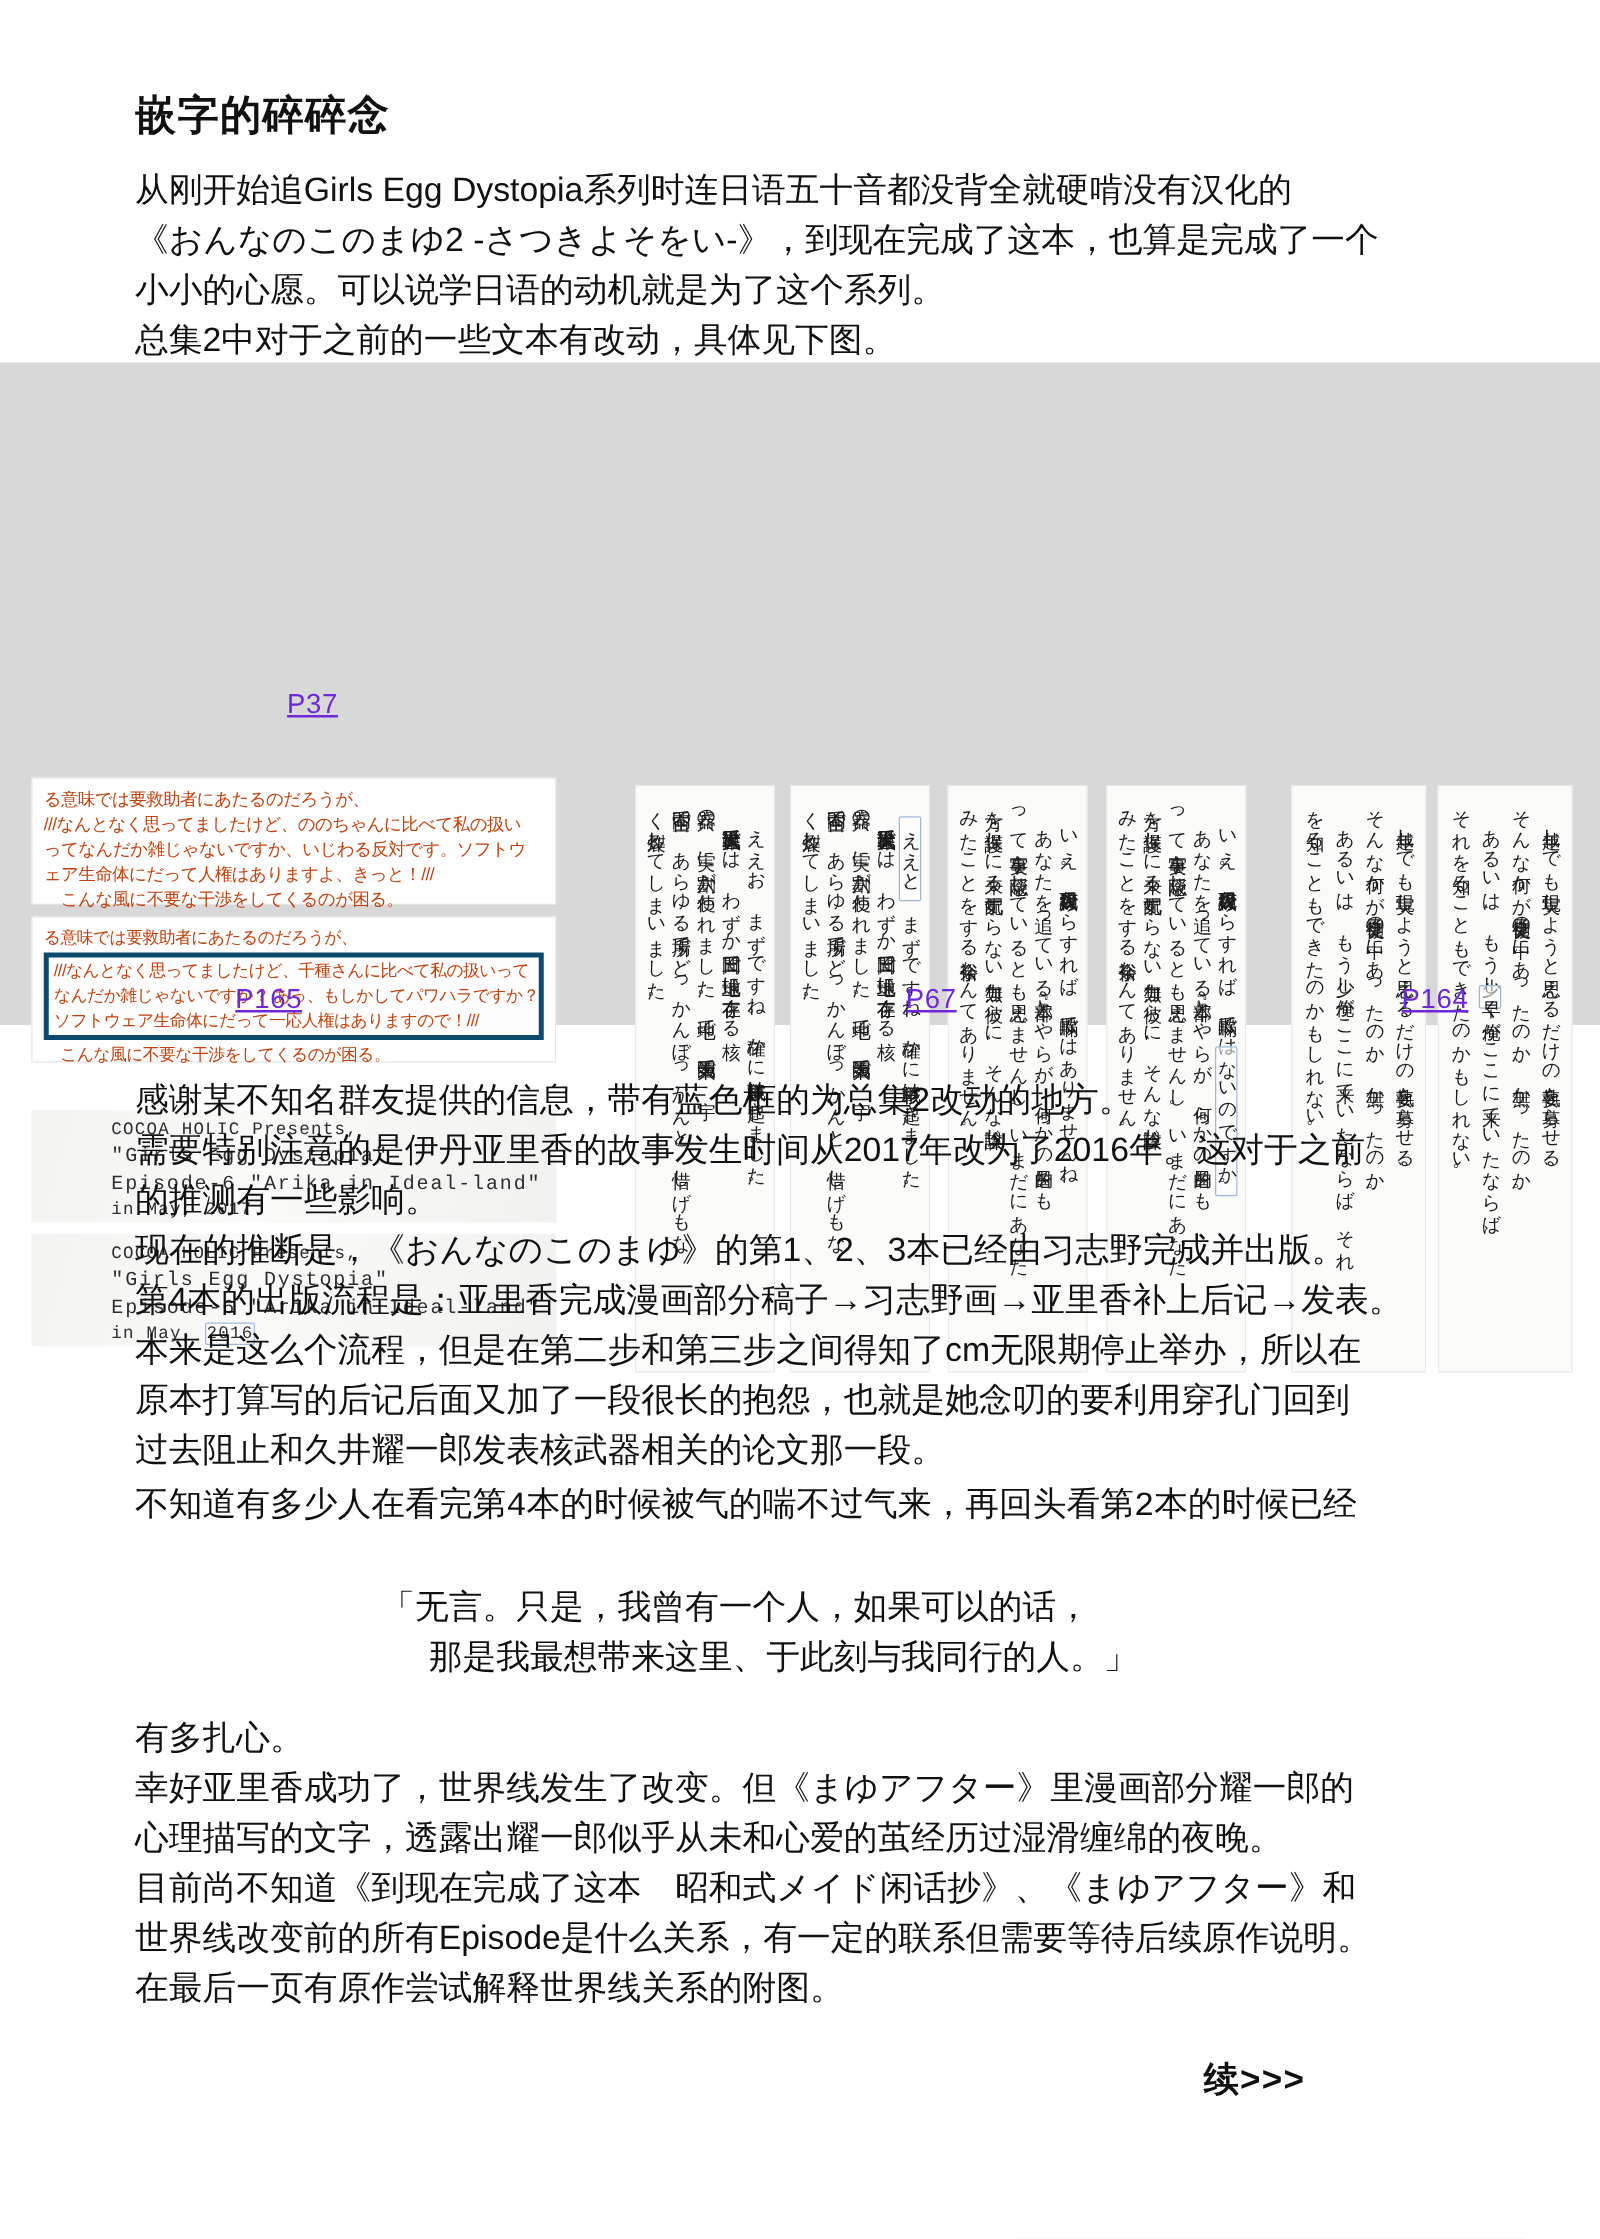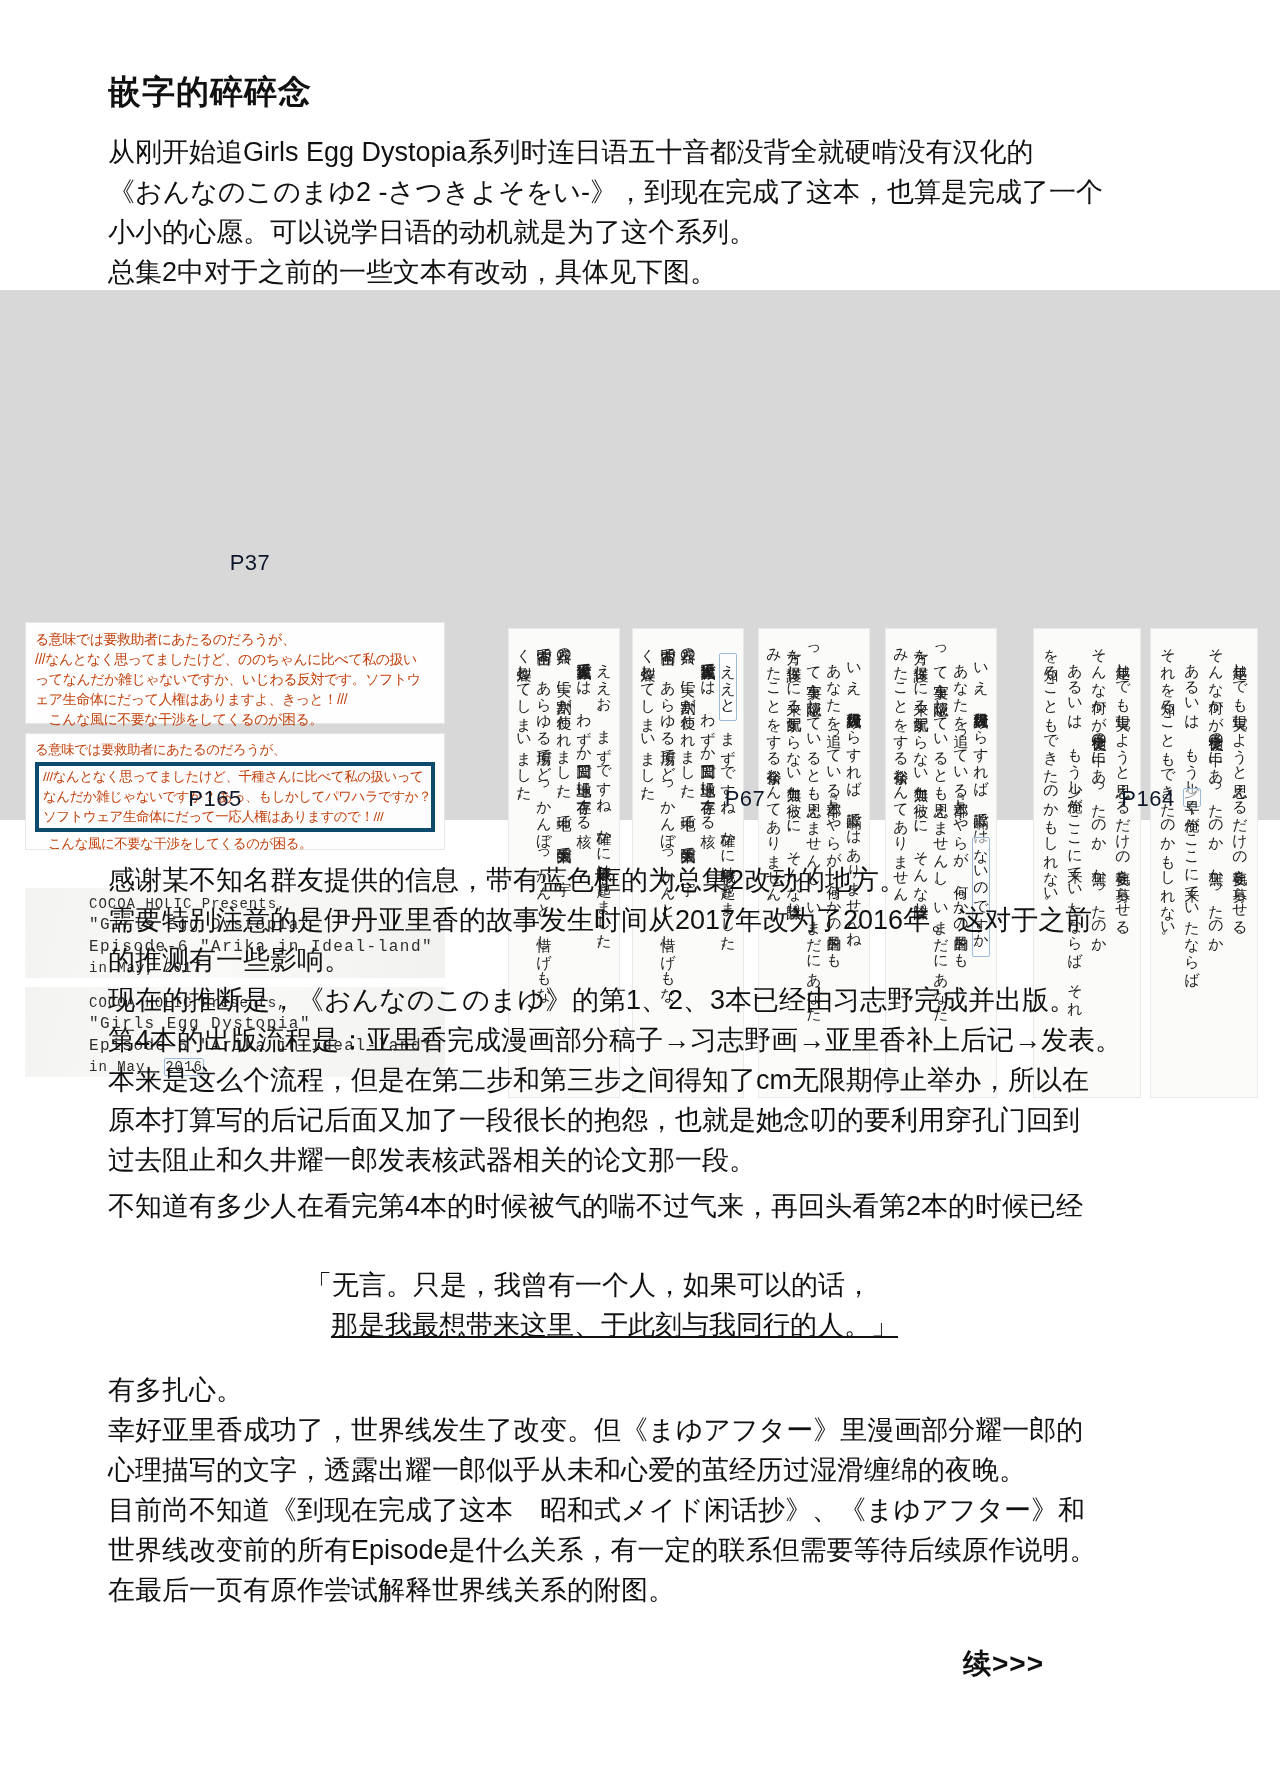--- a/index.html
+++ b/index.html
@@ -12,41 +12,41 @@
   .para .ln{white-space:nowrap;}
   .intro{top:132px;}
   .band{position:absolute;left:0;top:290px;width:1280px;height:530px;background:#d8d8d8;}
   
   .jbox{position:absolute;background:#fefefe;box-shadow:0 0 0 1px #e6e6e6 inset;
     font-size:14px;line-height:20px;letter-spacing:-0.5px;color:#c2410c;padding:7px 10px;}
   .jbox .ln{white-space:nowrap;}
   .jbox1{left:25px;top:332px;width:400px;height:88px;}
   .jbox2{left:25px;top:443px;width:400px;height:103px;font-size:13.5px;}
   .hl-block{border:4px solid #0c4a6e;background:#fdfdfe;padding:1px 4px;margin:2px 0;}
-  .page-label{position:absolute;font-size:22px;color:#0f172a;text-align:center;width:240px;letter-spacing:0.5px;}
+  .page-label{position:absolute;font-size:22px;color:#6d28d9;text-align:center;width:240px;letter-spacing:0.5px;text-decoration:underline;}
   
   .cocoa{position:absolute;left:25px;width:356px;height:78px;padding:6px 0 6px 64px;
     background:linear-gradient(105deg,#f3f3f1 0%,#fafaf9 45%,#f1f1ef 100%);
     font-family:"Liberation Mono","DejaVu Sans Mono",monospace;color:#2e2e2e;}
   .cocoa .small{font-size:14px;line-height:20px;letter-spacing:1px;white-space:nowrap;}
   .cocoa .big{font-size:16px;line-height:22px;letter-spacing:1.5px;white-space:nowrap;}
   .cocoa1{top:598px;}
   .cocoa2{top:697px;}
   .hl{border:1.5px solid #9db9da;border-radius:2px;background:rgba(255,255,255,.55);}
   
   .vpanel{position:absolute;top:338px;height:450px;background:#fbfbfa;box-shadow:0 0 0 1px #e9e9e7 inset;
     writing-mode:vertical-rl;padding:10px 6px;
     font-family:"Liberation Serif","DejaVu Serif",serif;font-size:15px;color:#1c1c1c;}
   .vpanel .vcol{line-height:20px;white-space:nowrap;}
   .vpanel.wide .vcol{line-height:24px;}
   .vp1{left:508px;}.vp2{left:632px;}.vp3{left:758px;}.vp4{left:885px;}
   .vp5{left:1033px;}.vp6{left:1150px;}
   
   .quote{left:305px;top:1265px;}
-  .quote .ln:nth-child(2){margin-left:26px;text-decoration:underline;}
+  .quote .ln:nth-child(2){margin-left:38px;}
   .continue{position:absolute;left:963px;top:1645px;font-size:28px;font-weight:600;letter-spacing:1px;}
 </style>
 </head>
 <body>
 
 <div class="page">
 
   <div class="page-title">嵌字的碎碎念</div>
 
   <div class="para intro">
@@ -143,21 +143,21 @@
   <div class="para" style="top:860px;">
       <div class="ln">感谢某不知名群友提供的信息，带有蓝色框的为总集2改动的地方。</div>
       <div class="ln">需要特别注意的是伊丹亚里香的故事发生时间从2017年改为了2016年。这对于之前</div>
       <div class="ln">的推测有一些影响。</div>
       <div class="ln">现在的推断是，《おんなのこのまゆ》的第1、2、3本已经由习志野完成并出版。</div>
       <div class="ln">第4本的出版流程是：亚里香完成漫画部分稿子→习志野画→亚里香补上后记→发表。</div>
       <div class="ln">本来是这么个流程，但是在第二步和第三步之间得知了cm无限期停止举办，所以在</div>
       <div class="ln">原本打算写的后记后面又加了一段很长的抱怨，也就是她念叨的要利用穿孔门回到</div>
       <div class="ln">过去阻止和久井耀一郎发表核武器相关的论文那一段。</div>
     </div>
-  <div class="para" style="top:1186px;">
+  <div class="para" style="top:1186px;font-family:Liberation Mono, monospace;">
       <div class="ln">不知道有多少人在看完第4本的时候被气的喘不过气来，再回头看第2本的时候已经</div>
     </div>
   <div class="para quote">
       <div class="ln">「无言。只是，我曾有一个人，如果可以的话，</div>
       <div class="ln">那是我最想带来这里、于此刻与我同行的人。」</div>
     </div>
   <div class="para" style="top:1370px;">
       <div class="ln">有多扎心。</div>
       <div class="ln">幸好亚里香成功了，世界线发生了改变。但《まゆアフター》里漫画部分耀一郎的</div>
       <div class="ln">心理描写的文字，透露出耀一郎似乎从未和心爱的茧经历过湿滑缠绵的夜晚。</div>

